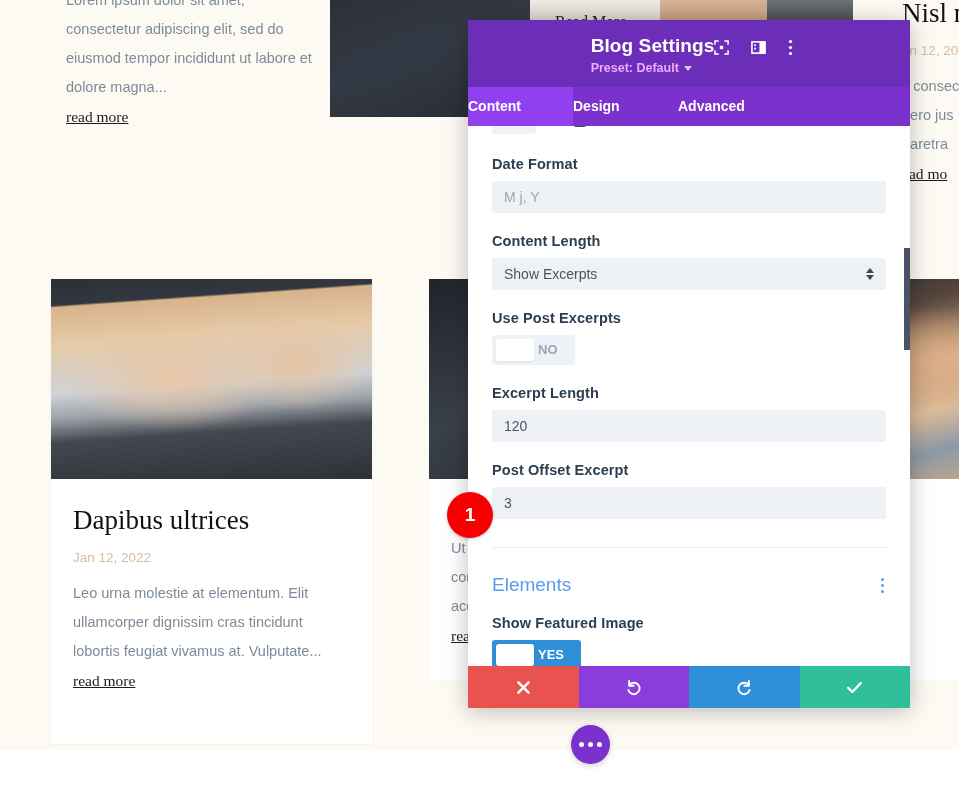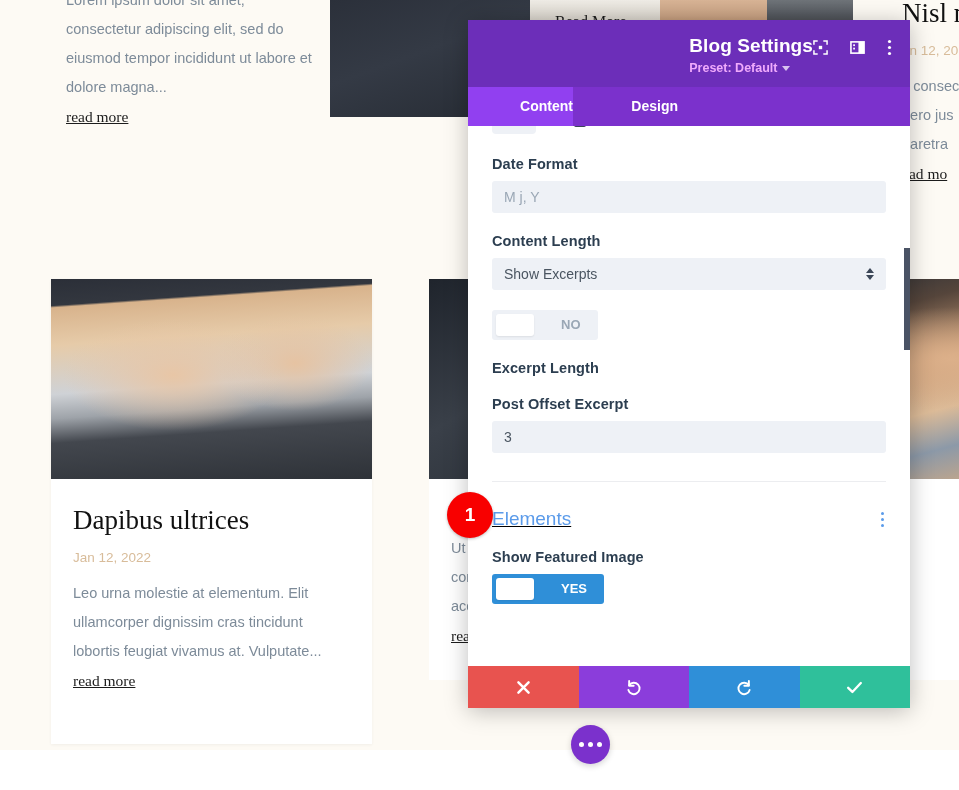--- a/index.html
+++ b/index.html
@@ -72,21 +72,21 @@
     left: 468px; top: 20px;
     width: 442px; height: 688px;
     background: #ffffff;
     box-shadow: 0 3px 22px rgba(0,0,0,0.26);
     display: flex; flex-direction: column;
     overflow: hidden;
   }
   .modal-header {
     background: #6c2eb9;
     padding: 15px 18px 12px 24px;
-    display: flex; align-items: flex-start; justify-content: flex-end;
+    display: flex; align-items: flex-start; justify-content: center;
     flex: 0 0 auto;
   }
   .modal-title {
     color: #ffffff; font-size: 19px; font-weight: 700;
     letter-spacing: .1px; margin: 0 0 4px 0; line-height: 1.15;
   }
   .modal-preset {
     color: #f0abfc; font-size: 12.5px; font-weight: 700;
     display: flex; align-items: center; gap: 5px;
   }
@@ -96,21 +96,21 @@
     border-top: 5px solid #d8c3ef;
     display: inline-block; margin-top: 2px;
   }
   .hdr-icons { display: flex; align-items: center; gap: 22px; margin-top: 4px; }
   .hdr-ico { cursor: pointer; line-height: 0; }
 
   .tabbar { display: flex; background: #7b31cc; flex: 0 0 auto; }
   .tab {
     padding: 11px 0 12px 0; color: #ffffff;
     font-size: 14px; font-weight: 700;
-    text-align: right; cursor: pointer; user-select: none;
+    text-align: left; cursor: pointer; user-select: none;
   }
   .tab-content { width: 105px; background: #9140f0; }
   .tab-design  { width: 105px; }
   .tab-advanced{ width: 130px; }
 
   .modal-body { position: relative; flex: 1 1 auto; overflow: hidden; background: #fff; }
   .body-inner { padding: 0 24px; position: relative; }
 
   
   .cut-top { height: 10px; position: relative; overflow: hidden; margin-bottom: 0; }
@@ -144,30 +144,29 @@
 
   .toggle-wrap {
     display: inline-flex; align-items: center;
     background: #eef1f6; border-radius: 3px; padding: 4px;
     height: 30px; cursor: pointer;
   }
   .toggle-knob {
     width: 38px; height: 22px; border-radius: 3px; background: #ffffff;
     box-shadow: 0 1px 2px rgba(0,0,0,.08);
   }
-  .toggle-txt { color: #9aa7b5; font-size: 13px; font-weight: 700; padding: 0 13px 0 27px; }
+  .toggle-txt { color: #9aa7b5; font-size: 13px; font-weight: 700; padding: 0 13px 0 4px; }
   .toggle-wrap.on { background: #2f8fd8; }
   .toggle-wrap.on .toggle-knob { background: #ffffff; }
 
   .divider { height: 1px; background: #ecedf0; margin: 28px 0 0 0; }
 
   .section-head {
     display: flex; align-items: center; justify-content: space-between;
     margin-top: 26px;
-    text-decoration: underline;
   }
   .section-title { color: #5b9bea; font-size: 19px; font-weight: 400; }
   .dots-v { display: flex; flex-direction: column; gap: 3px; cursor: pointer; padding: 4px 2px; }
   .dots-v span { width: 3px; height: 3px; border-radius: 50%; background: #5b9bea; display: block; }
 
   
   .scroll-track { position: absolute; right: 0; top: 0; bottom: 0; width: 6px; background: transparent; }
   .scroll-thumb { position: absolute; right: 0; top: 122px; width: 6px; height: 102px; background: #4a5365; border-radius: 0; }
 
   
@@ -312,20 +311,21 @@
             <circle cx="2.5" cy="8.5" r="1.6" fill="#fff"></circle>
             <circle cx="2.5" cy="14.5" r="1.6" fill="#fff"></circle>
           </svg>
         </span>
       </div>
     </div>
 
     <div class="tabbar">
       <div class="tab tab-content">Content</div>
       <div class="tab tab-design">Design</div>
+      <div class="tab tab-advanced">Advanced</div>
     </div>
 
     <div class="modal-body">
       <div class="body-inner">
 
         <div class="cut-top">
           <span class="pill"></span>
           <span class="mini"></span>
         </div>
 
@@ -339,28 +339,30 @@
           <div class="select-box">
             <span>Show Excerpts</span>
             <span class="spin">
                 <i class="up"></i>
                 <i class="dn"></i>
               </span>
           </div>
         </div>
 
         <div class="field">
+          <div class="field-label">Use Post Excerpts</div>
           <div class="toggle-wrap">
             <span class="toggle-knob"></span>
             <span class="toggle-txt">NO</span>
           </div>
         </div>
 
         <div class="field">
           <div class="field-label">Excerpt Length</div>
+          <input class="input-box" type="text" value="120" style="">
         </div>
 
         <div class="field">
           <div class="field-label">Post Offset Excerpt</div>
           <input class="input-box" type="text" value="3" style="">
         </div>
 
         <div class="divider"></div>
 
         <div class="section-head">

